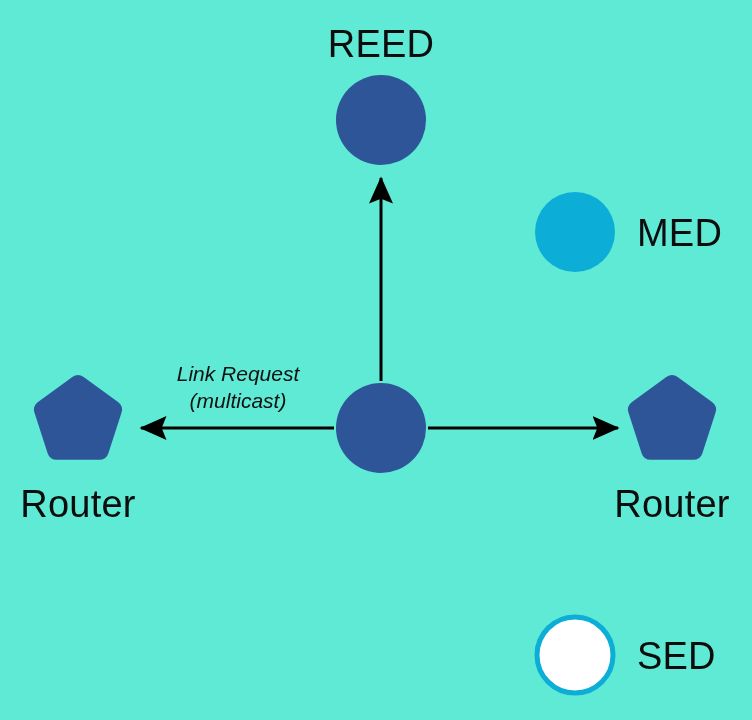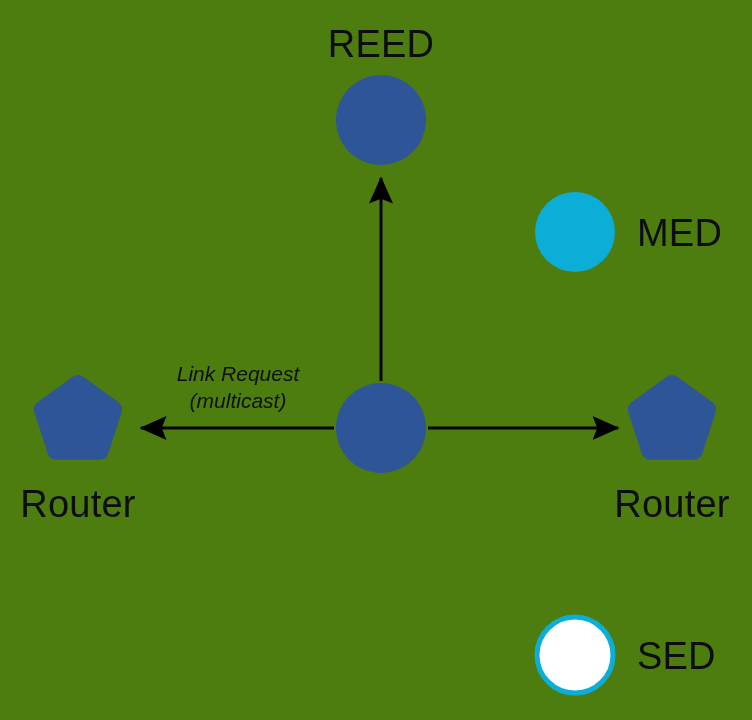--- a/index.html
+++ b/index.html
@@ -8,21 +8,21 @@
     padding: 0;
     background: #ffffff;
   }
   body {
     font-family: "Liberation Sans", sans-serif;
   }
   #canvas {
     position: relative;
     width: 752px;
     height: 720px;
-    background: #4d7c0f;
+    background: #5eead4;
     overflow: hidden;
   }
   #diagram-svg {
     position: absolute;
     top: 0;
     left: 0;
     width: 752px;
     height: 720px;
     display: block;
   }

